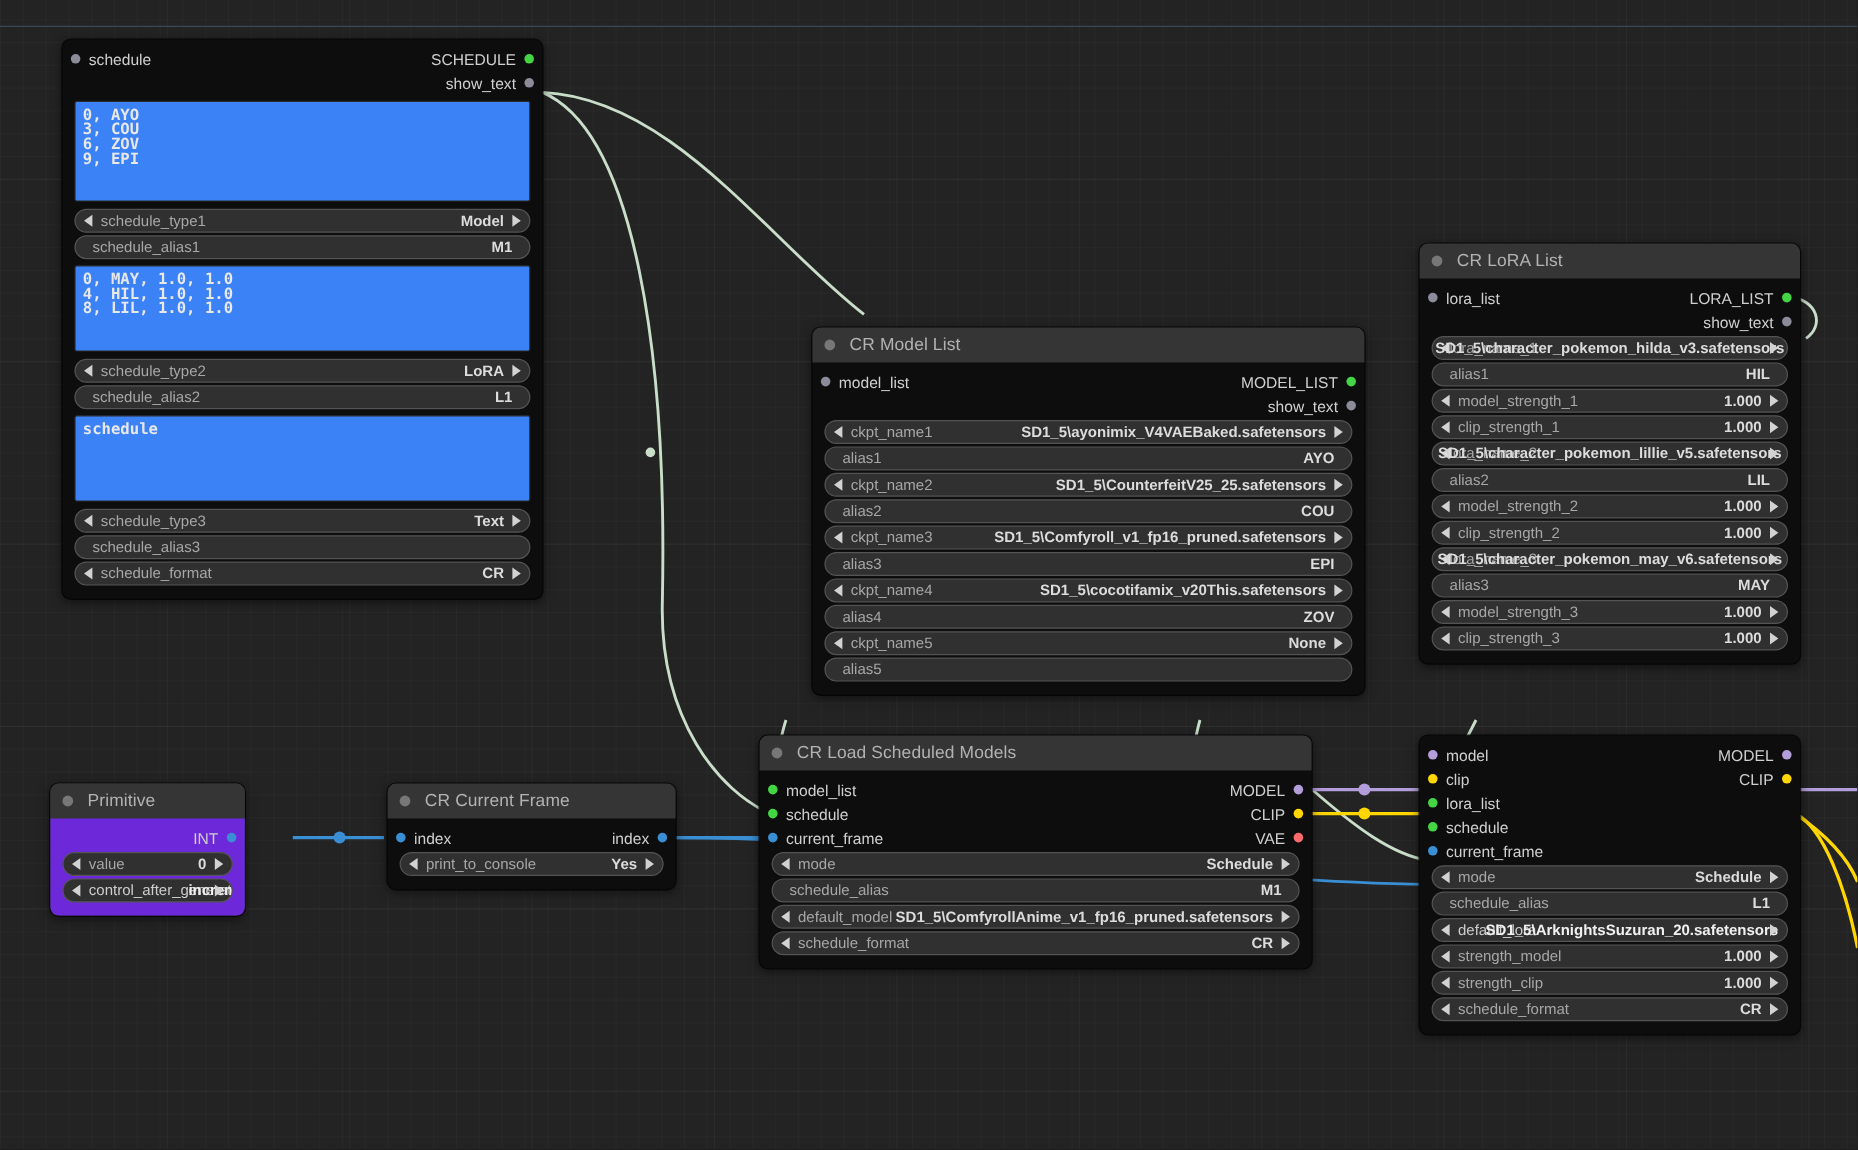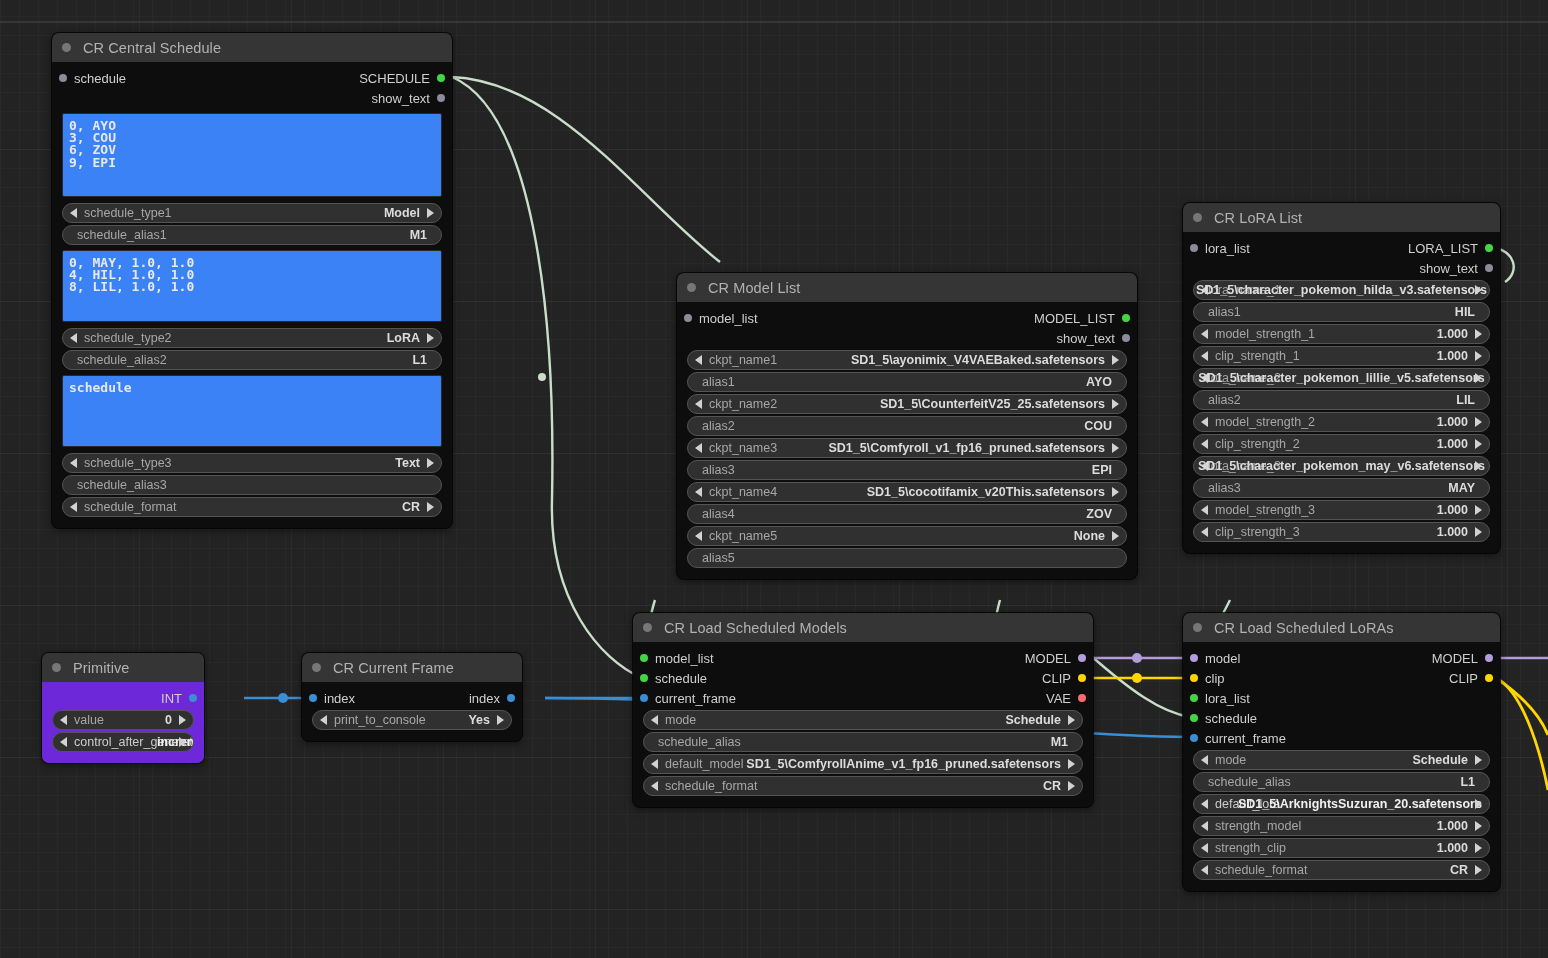--- a/index.html
+++ b/index.html
@@ -146,24 +146,20 @@
     <circle cx="283" cy="698" r="5" fill="#3a8fd4"></circle>
 
     <line x1="545" y1="698" x2="641" y2="698" stroke="#3a8fd4" stroke-width="2.6"></line>
 
     <line x1="1496" y1="658" x2="1548" y2="658" stroke="#b39ddb" stroke-width="2.6"></line>
     <path d="M1496,678 C1520,690 1538,740 1548,790" fill="none" stroke="#ffd600" stroke-width="2.8"></path>
     <path d="M1496,678 C1528,700 1542,720 1548,735" fill="none" stroke="#ffd600" stroke-width="2.8"></path>
   </svg>
 
   <div class="node" style="left:52px; top:33px; width:400px;">
-    <div class="hdr">
-      <span class="dot"></span>
-      <span>CR Central Schedule</span>
-    </div>
     <div class="body">
       <div class="slotrow">
         <span class="slot-in">
           <span class="pdot grey"></span>
           <span>schedule</span>
         </span>
         <span class="slot-out">
           <span>SCHEDULE</span>
           <span class="pdot green"></span>
         </span>
@@ -447,24 +443,20 @@
       <div class="wrow">
         <span class="ar l"></span>
         <span class="wl">schedule_format</span>
         <span class="wv">CR</span>
         <span class="ar r"></span>
       </div>
     </div>
   </div>
 
   <div class="node" style="left:1183px; top:613px; width:317px;">
-    <div class="hdr">
-      <span class="dot"></span>
-      <span>CR Load Scheduled LoRAs</span>
-    </div>
     <div class="body">
       <div class="slotrow">
         <span class="slot-in">
           <span class="pdot purple"></span>
           <span>model</span>
         </span>
         <span class="slot-out">
           <span>MODEL</span>
           <span class="pdot purple"></span>
         </span>
@@ -555,21 +547,21 @@
       </div>
       <div class="wrow overlap">
         <span class="ar l"></span>
         <span class="wl" style="left:21px;">control_after_generate</span>
         <span class="wv" style="left:104px; right:auto;">increment</span>
         <span class="ar r"></span>
       </div>
     </div>
   </div>
 
-  <div class="node" style="left:302px; top:653px; width:220px;text-align:right;">
+  <div class="node" style="left:323px; top:653px; width:240px;text-align:right;">
     <div class="hdr">
       <span class="dot"></span>
       <span>CR Current Frame</span>
     </div>
     <div class="body">
       <div class="slotrow">
         <span class="slot-in">
           <span class="pdot blue"></span>
           <span>index</span>
         </span>

